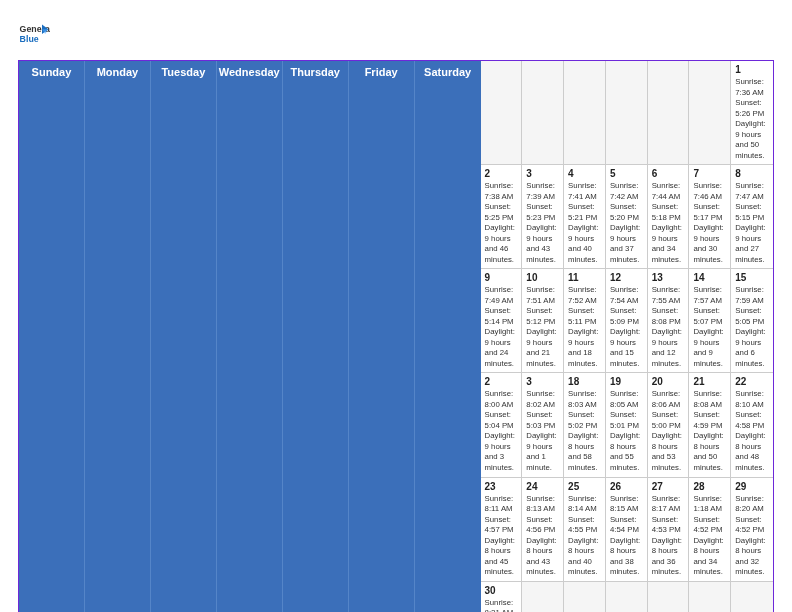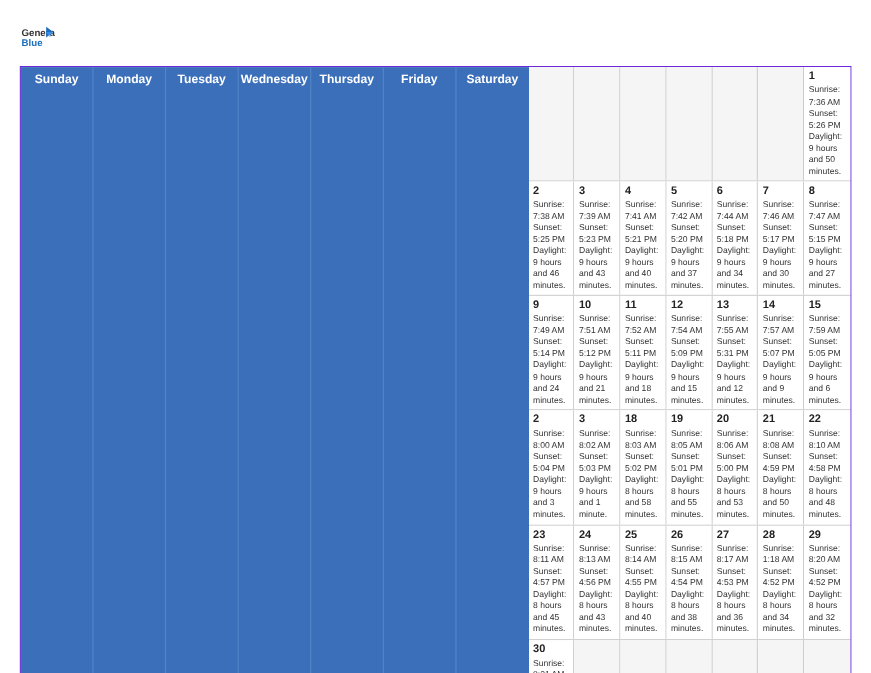--- a/index.html
+++ b/index.html
@@ -226,21 +226,21 @@
           <div class="cal-cell">
             <span class="day-num">12</span>
             <div class="cell-text">Sunrise: 7:54 AM
 Sunset: 5:09 PM
 Daylight: 9 hours
 and 15 minutes.</div>
           </div>
           <div class="cal-cell">
             <span class="day-num">13</span>
             <div class="cell-text">Sunrise: 7:55 AM
-Sunset: 5:31 PM
+Sunset: 8:08 PM
 Daylight: 9 hours
 and 12 minutes.</div>
           </div>
           <div class="cal-cell">
             <span class="day-num">14</span>
             <div class="cell-text">Sunrise: 7:57 AM
 Sunset: 5:07 PM
 Daylight: 9 hours
 and 9 minutes.</div>
           </div>

